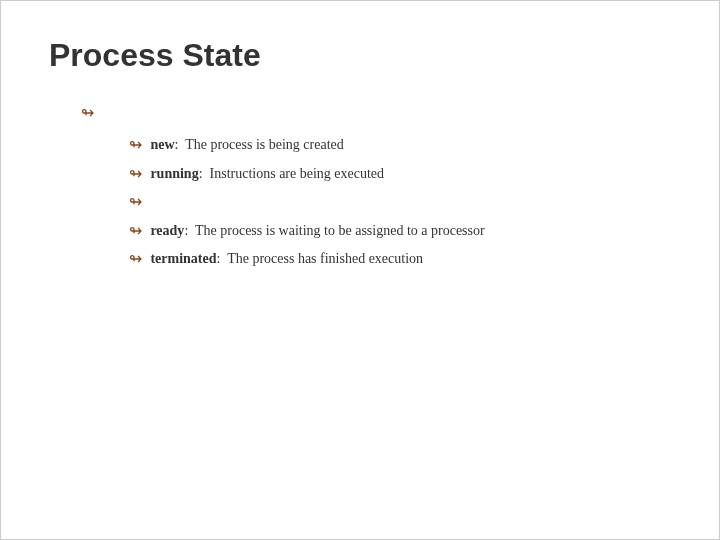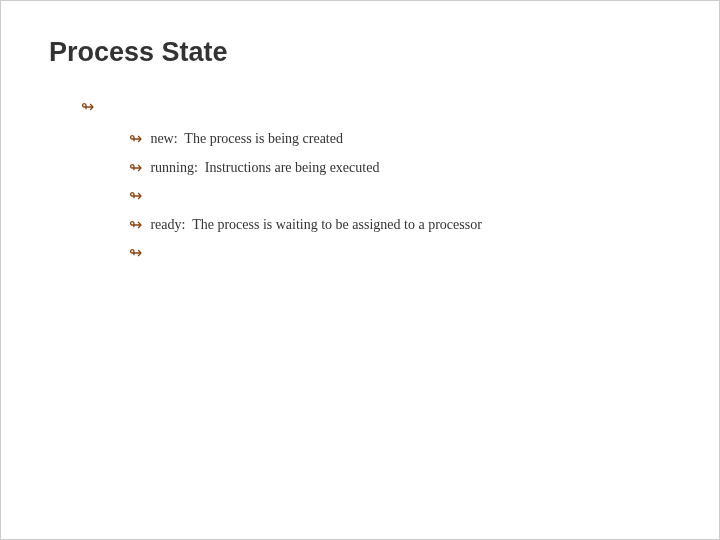--- a/index.html
+++ b/index.html
@@ -19,21 +19,21 @@
     .slide {
       width: 720px;
       height: 540px;
       background: #ffffff;
       border: 1px solid #cccccc;
       padding: 36px 48px;
       position: relative;
     }
 
     .slide-title {
-      font-size: 27px;
+      font-size: 32px;
       font-weight: bold;
       color: #333333;
       margin-bottom: 28px;
       font-family: Arial, sans-serif;
     }
 
     .content {
       padding-left: 32px;
     }
 
@@ -60,21 +60,21 @@
       font-size: 16px;
       line-height: 1.4;
       flex-shrink: 0;
     }
 
     .bullet-text {
       line-height: 1.5;
     }
 
     .keyword {
-      font-weight: normal;
+      font-weight: bold;
     }
   </style>
 </head>
 <body>
 
 <div class="slide">
   <div class="slide-title">Process State</div>
 
   <div class="content">
     <div class="bullet-level1">
@@ -101,15 +101,18 @@
 
     <div class="bullet-level2">
       <span class="bullet-icon">↬</span>
       <span class="bullet-text">
         <span class="keyword">ready</span>:&nbsp; The process is waiting to be assigned to a processor
       </span>
     </div>
 
     <div class="bullet-level2">
       <span class="bullet-icon">↬</span>
+      <span class="bullet-text">
+        <span class="keyword">terminated</span>:&nbsp; The process has finished execution
+      </span>
     </div>
   </div>
 </div>
 
 </body></html>

